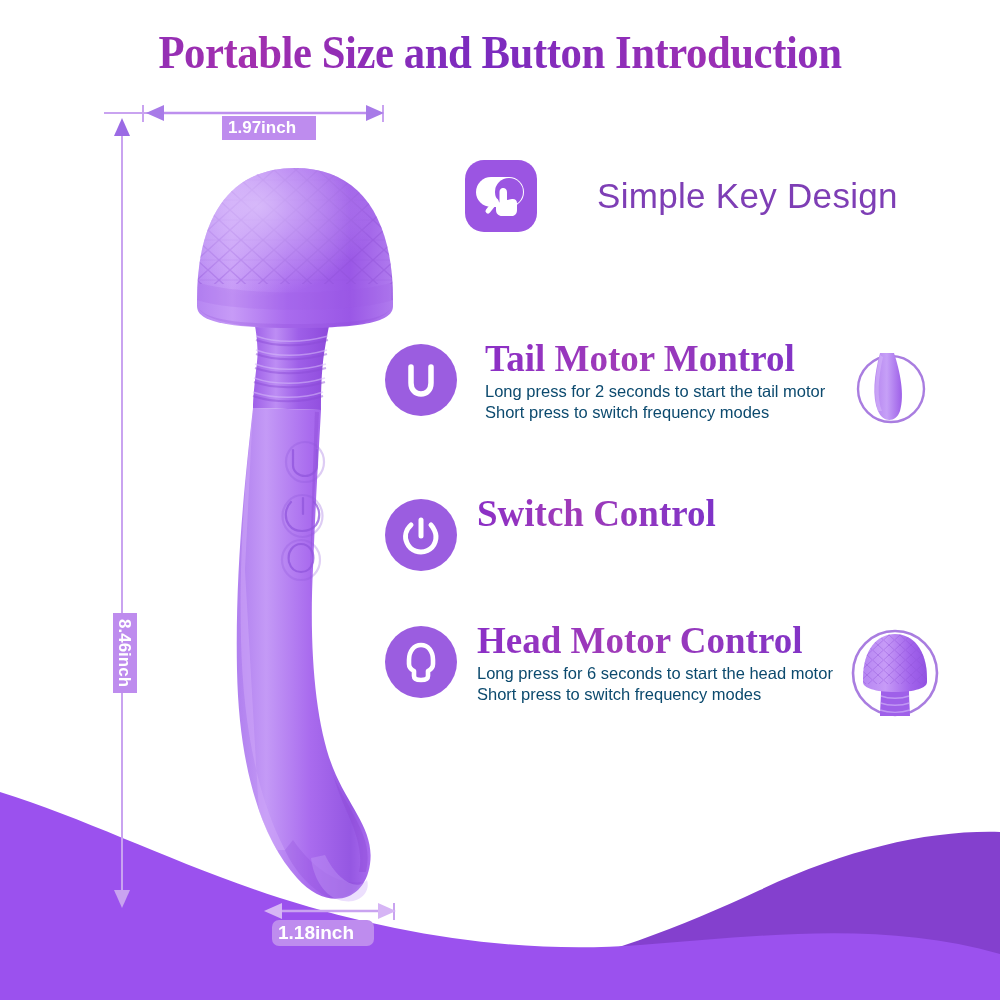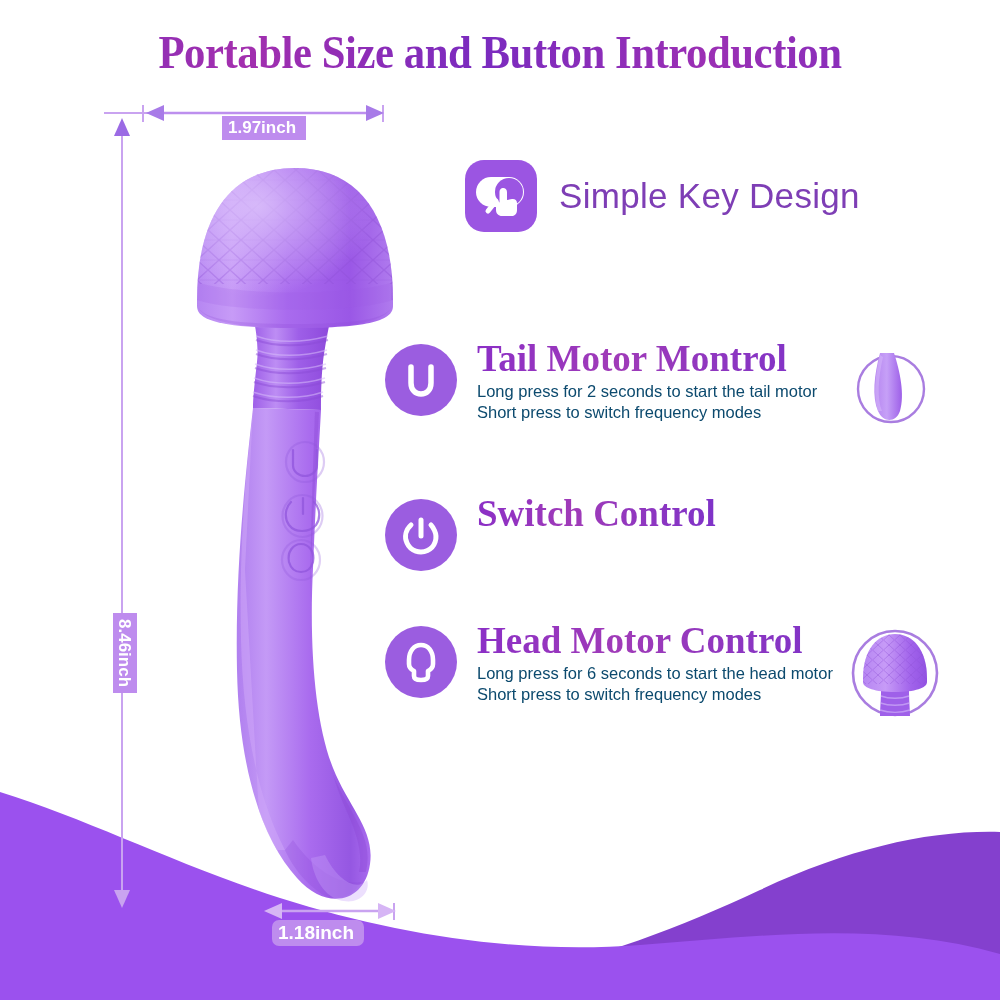--- a/index.html
+++ b/index.html
@@ -40,59 +40,59 @@
   .guides{ position:absolute; left:0; top:0; width:1000px; height:1000px; pointer-events:none; }
   .guides svg{ display:block; width:1000px; height:1000px; }
 
   .dim-label{
     position:absolute;
     background:#BE8CEE;
     color:#ffffff;
     font-family:"Liberation Sans", sans-serif;
     font-weight:bold;
     font-size:17px;
-    padding:2px 10px 3px 6px;
+    padding:2px 20px 3px 6px;
     letter-spacing:0px;
     white-space:nowrap;
     line-height:1.12;
   }
   #dim-width-label{ left:222px; top:116px; }
   #dim-base-label { left:272px; top:920px; font-size:19px;border-radius:7px; }
   #dim-height-label{
     left:113px; top:613px;
     writing-mode:vertical-rl;
     text-orientation:mixed;
     padding:6px 3px 6px 2px;
   }
 
   
   .features{ position:absolute; left:385px; top:160px; width:615px; }
 
   .feature{ position:absolute; display:flex; align-items:flex-start; }
 
   
-  #feature-simple-key{ left:80px; top:0px; align-items:center; }
+  #feature-simple-key{ left:80px; top:0px; align-items:center;gap:38px; }
   .sk-icon{
     width:72px; height:72px; border-radius:19px;
     background:#9B55E2;
     display:flex; align-items:center; justify-content:center;
     flex:0 0 auto;
   }
   .sk-title{
     margin-left:22px;
     font-size:35px;
     color:#7E3EB5;
     font-family:"Liberation Sans", sans-serif;
     font-weight:300;
     letter-spacing:0.3px;
     white-space:nowrap;
   }
 
   
-  #feature-tail  { left:0px;  top:180px; }
+  #feature-tail  { left:0px;  top:180px;gap:8px; }
   #feature-switch{ left:0px;  top:335px; }
   #feature-head  { left:0px;  top:462px; }
 
   .f-icon{
     width:72px; height:72px; border-radius:50%;
     background:#9B5DE0;
     flex:0 0 auto;
     display:flex; align-items:center; justify-content:center;
     margin-top:4px;
   }

